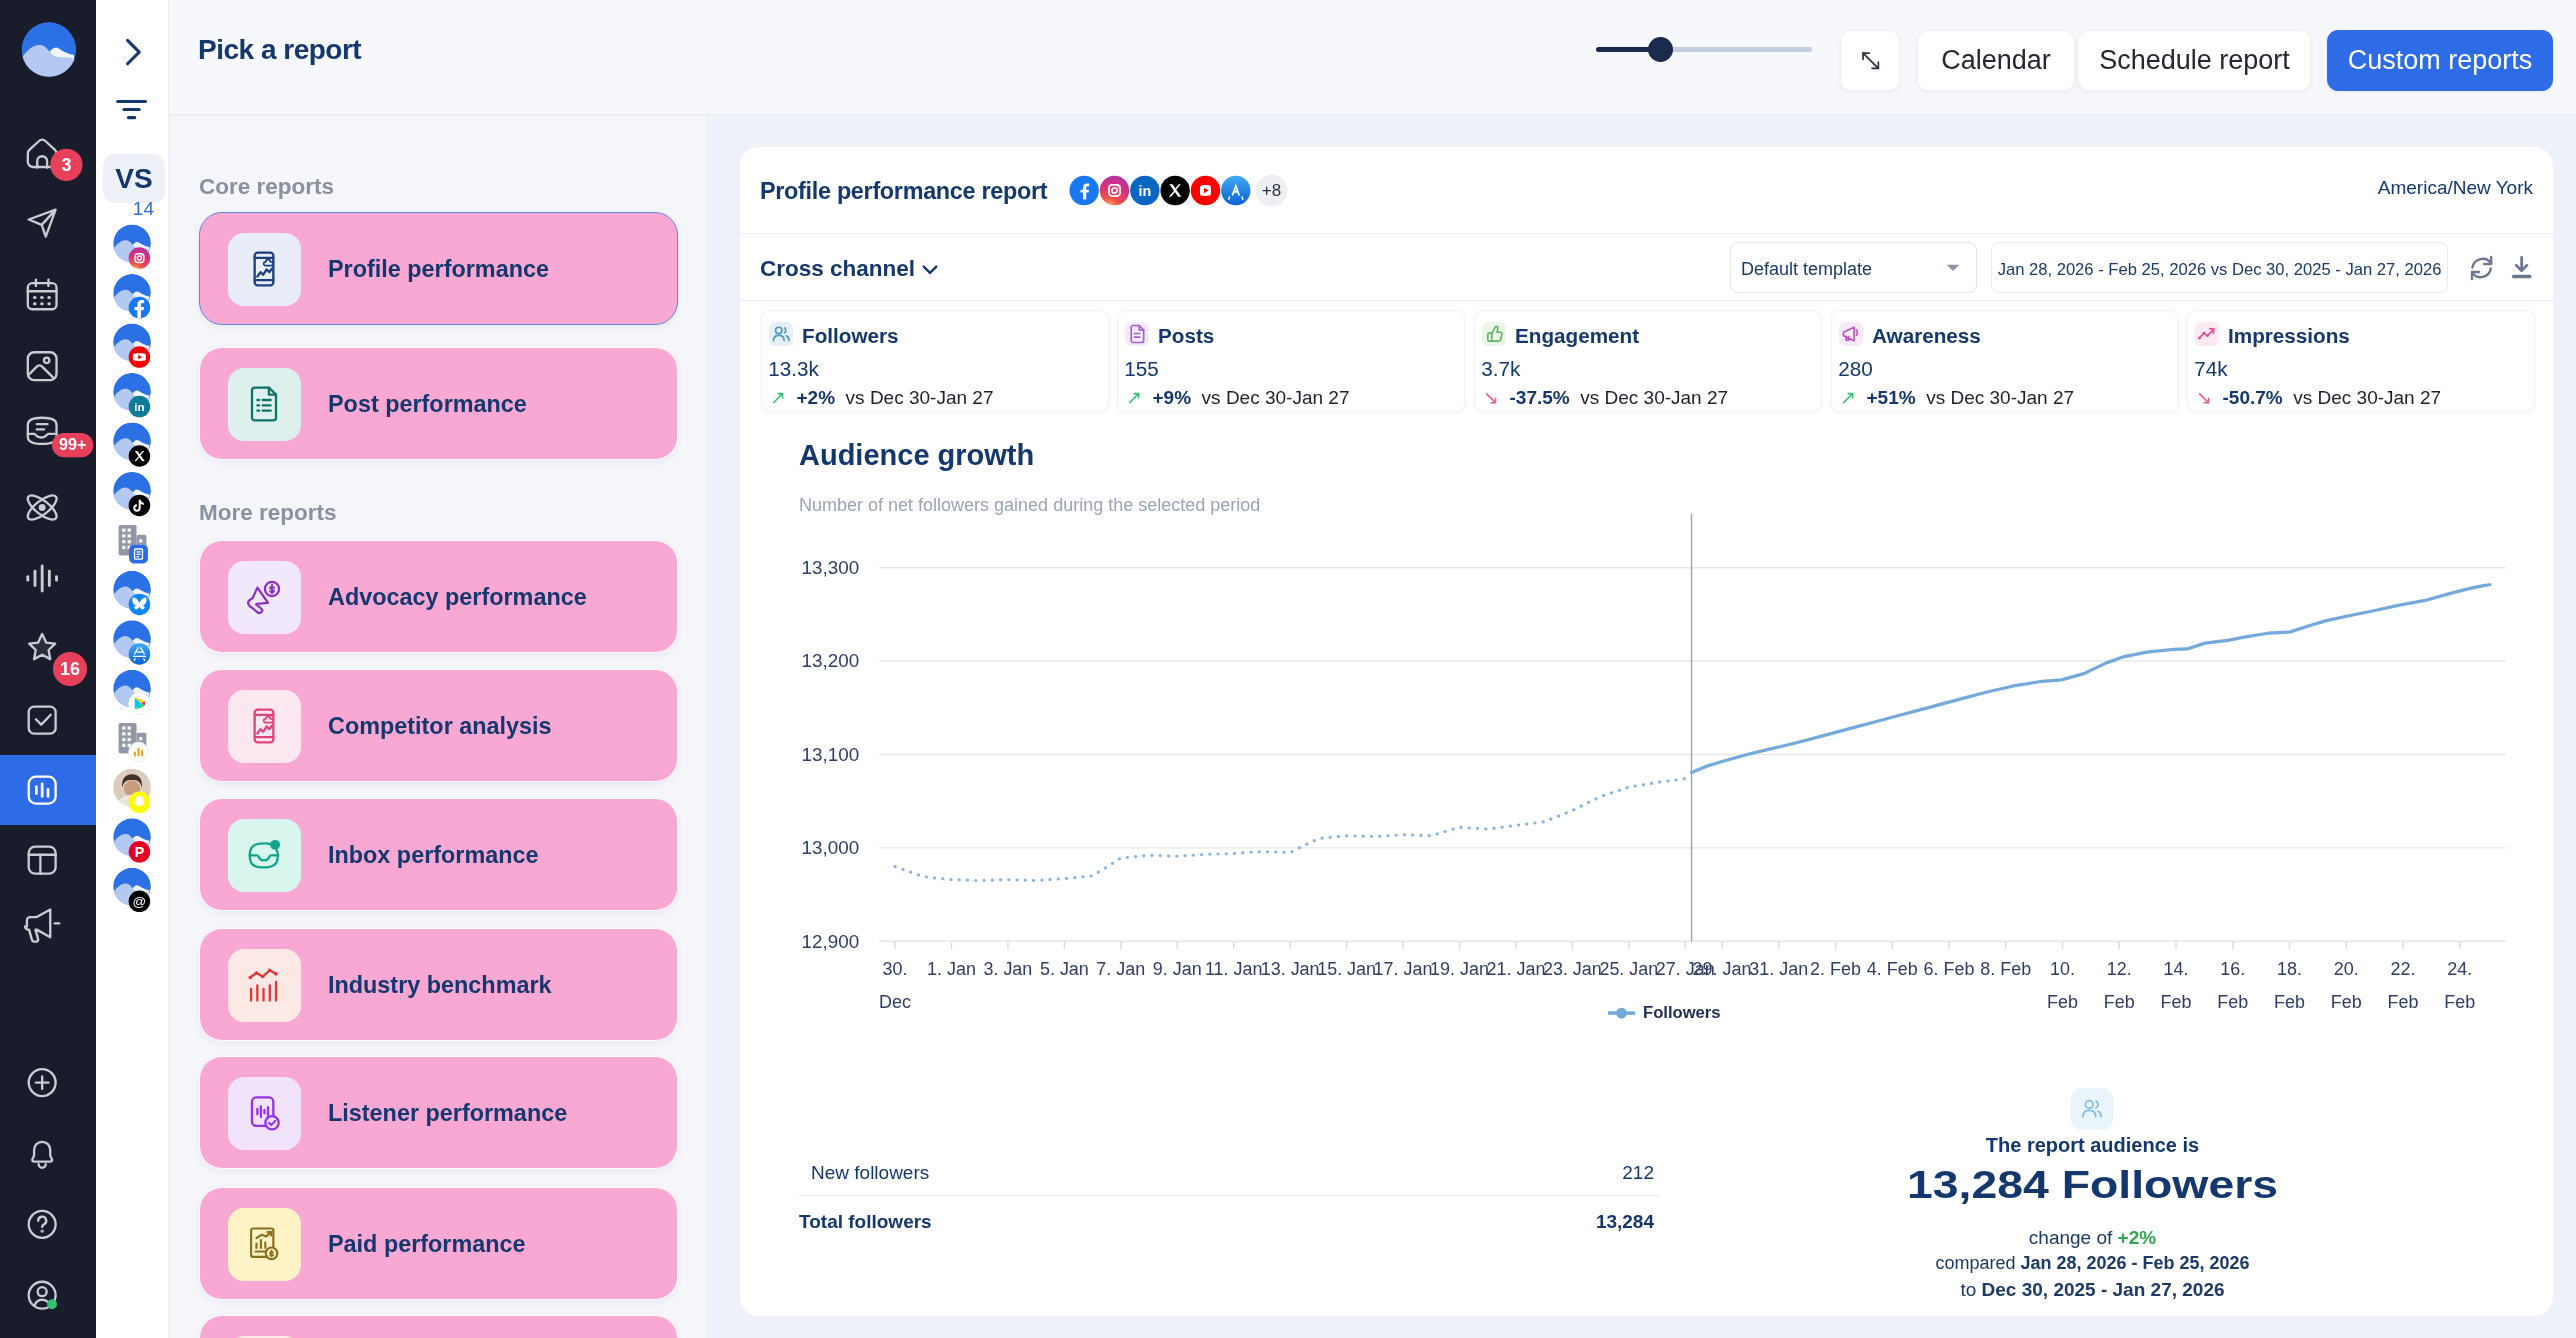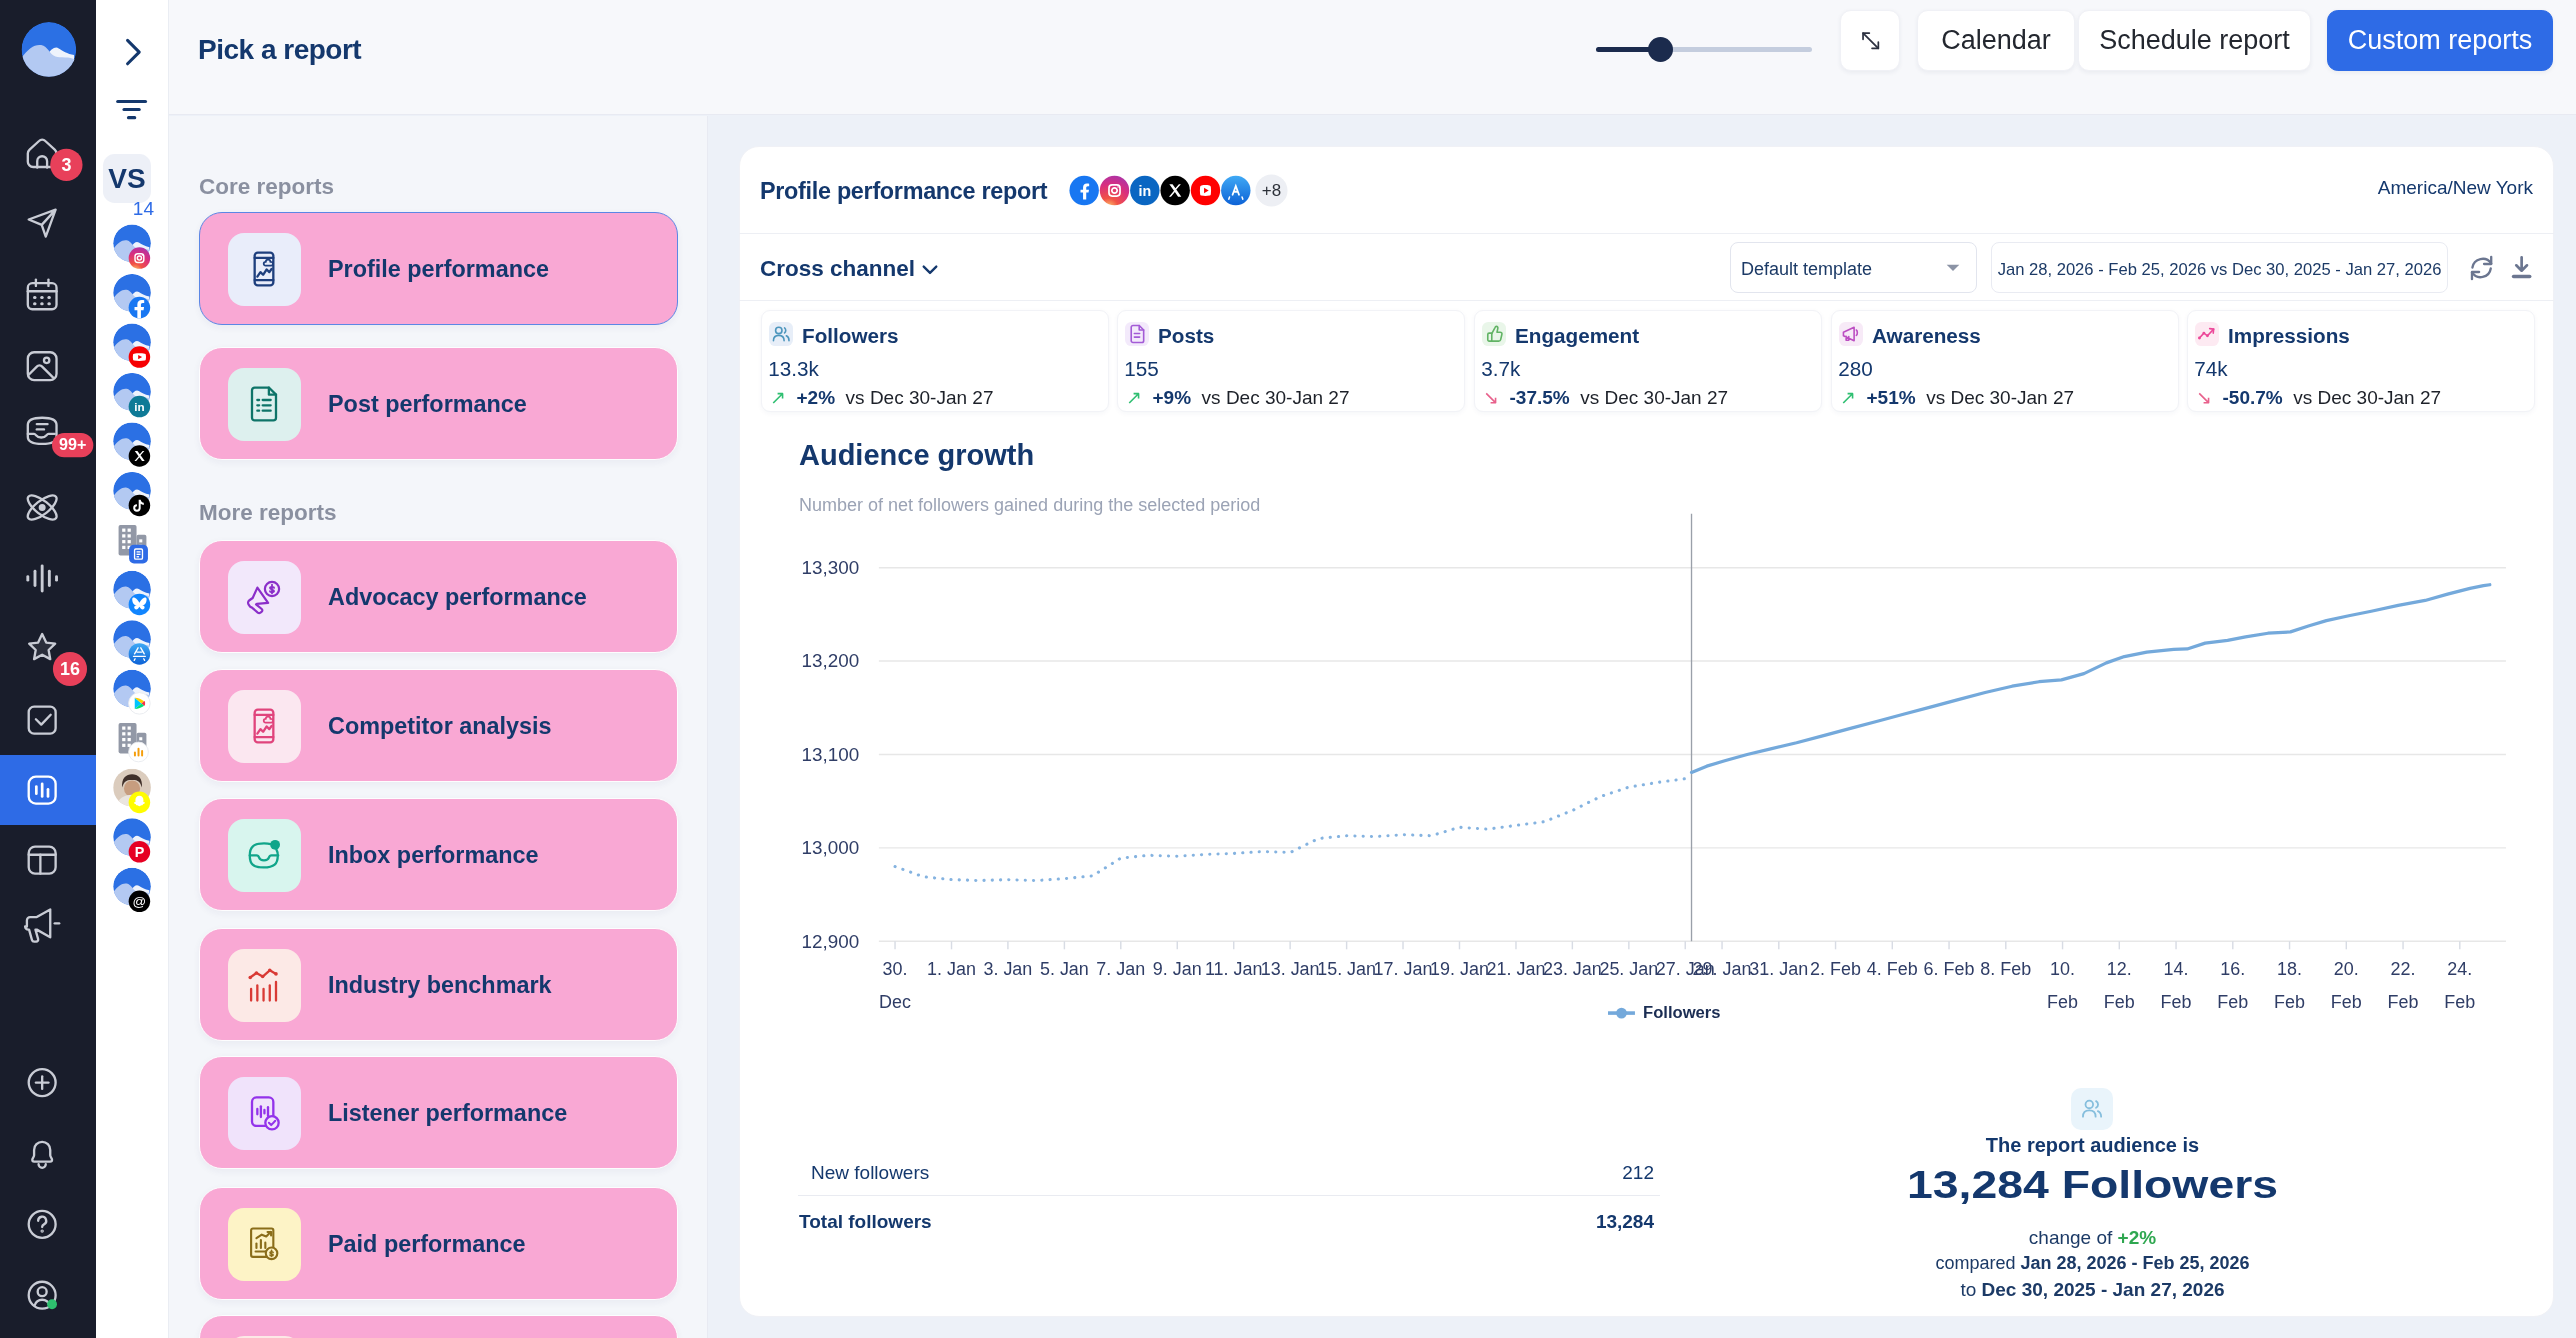--- a/index.html
+++ b/index.html
@@ -108,21 +108,21 @@
         <text x="74" y="190" font-size="20">3</text>
       <rect x="58" y="482" width="46" height="27" rx="13.5" fill="#e8405a"></rect>
         <text x="81" y="501" font-size="18">99+</text>
       <circle cx="78" cy="745" r="19" fill="#e8405a"></circle>
         <text x="78" y="752" font-size="20">16</text>
       <circle cx="58" cy="1453" r="5.5" fill="#2ec06e"></circle>
     </g>
   </svg>
 
   <div class="abs" id="rail" style="left:96px;top:0;width:73px;height:1338px;background:#ffffff;border-right:0.9px solid #eaedf3;"></div>
-  <div class="abs" style="left:103px;top:154px;width:48px;height:49px;border-radius:11.7px;background:#edf0f7;text-align:center;line-height:49px;font-size:28px;font-weight:bold;color:#14386d;">VS</div>
+  <div class="abs" style="left:103px;top:154px;width:62px;height:49px;border-radius:11.7px;background:#edf0f7;text-align:center;line-height:49px;font-size:28px;font-weight:bold;color:#14386d;">VS</div>
   <div class="abs" style="left:120px;top:198px;width:34px;text-align:right;font-size:19px;color:#2e6be6;">14</div>
   <svg class="abs" style="left:96px;top:0;" width="73" height="1338" viewBox="0 0 81 1490" font-family="Liberation Sans, sans-serif">
     <g fill="none" stroke="#14386d" stroke-width="3.4" stroke-linecap="round" stroke-linejoin="round">
       <polyline points="35,45 48,58 35,71"></polyline>
       <line x1="24" y1="113" x2="55" y2="113"></line>
       <line x1="31" y1="122" x2="48" y2="122"></line>
       <line x1="36" y1="131" x2="43" y2="131"></line>
     </g>
     <defs>
       <g id="bldg">
@@ -254,21 +254,21 @@
   </svg>
 
   <div class="abs" id="topbar" style="left:169px;top:0;width:2407px;height:115px;background:#f7f8fb;border-bottom:0.9px solid #e8eaf2;"></div>
   <div class="abs" style="left:198px;top:34px;font-size:28px;font-weight:bold;letter-spacing:-0.5px;color:#14386d;">Pick a report</div>
 
   <div class="abs" style="left:1596px;top:47px;width:216px;height:5.4px;border-radius:2.7px;background:#c4cdde;"></div>
   <div class="abs" style="left:1596px;top:47px;width:65px;height:5.4px;border-radius:2.7px;background:#1b2b4d;"></div>
   <div class="abs" style="left:1648px;top:37px;width:25px;height:25px;border-radius:50%;background:#1b2b4d;"></div>
 
   <style>
-    .tbtn { position:absolute; top:10px; height:61px; background:#fff; border:0.9px solid #f0f1f6; border-radius:10.8px;
+    .tbtn { position:absolute; top:30px; height:61px; background:#fff; border:0.9px solid #f0f1f6; border-radius:10.8px;
             box-shadow:0 1.8px 4.5px rgba(30,45,90,.06); font-size:27px; color:#23272f; text-align:center; line-height:59px; }
   </style>
   <div class="tbtn" style="left:1840px;width:60px;">
     <svg width="23.4" height="23.4" viewBox="0 0 26 26" style="position:absolute;left:18px;top:18px;" fill="none" stroke="#2c3140" stroke-width="1.9" stroke-linecap="round" stroke-linejoin="round">
       <line x1="4.5" y1="4.5" x2="21.5" y2="21.5"></line>
       <polyline points="4.5,11.5 4.5,4.5 11.5,4.5"></polyline>
       <polyline points="21.5,14.5 21.5,21.5 14.5,21.5"></polyline>
     </svg>
   </div>
   <div class="tbtn" style="left:1917px;width:158px;">Calendar</div>

